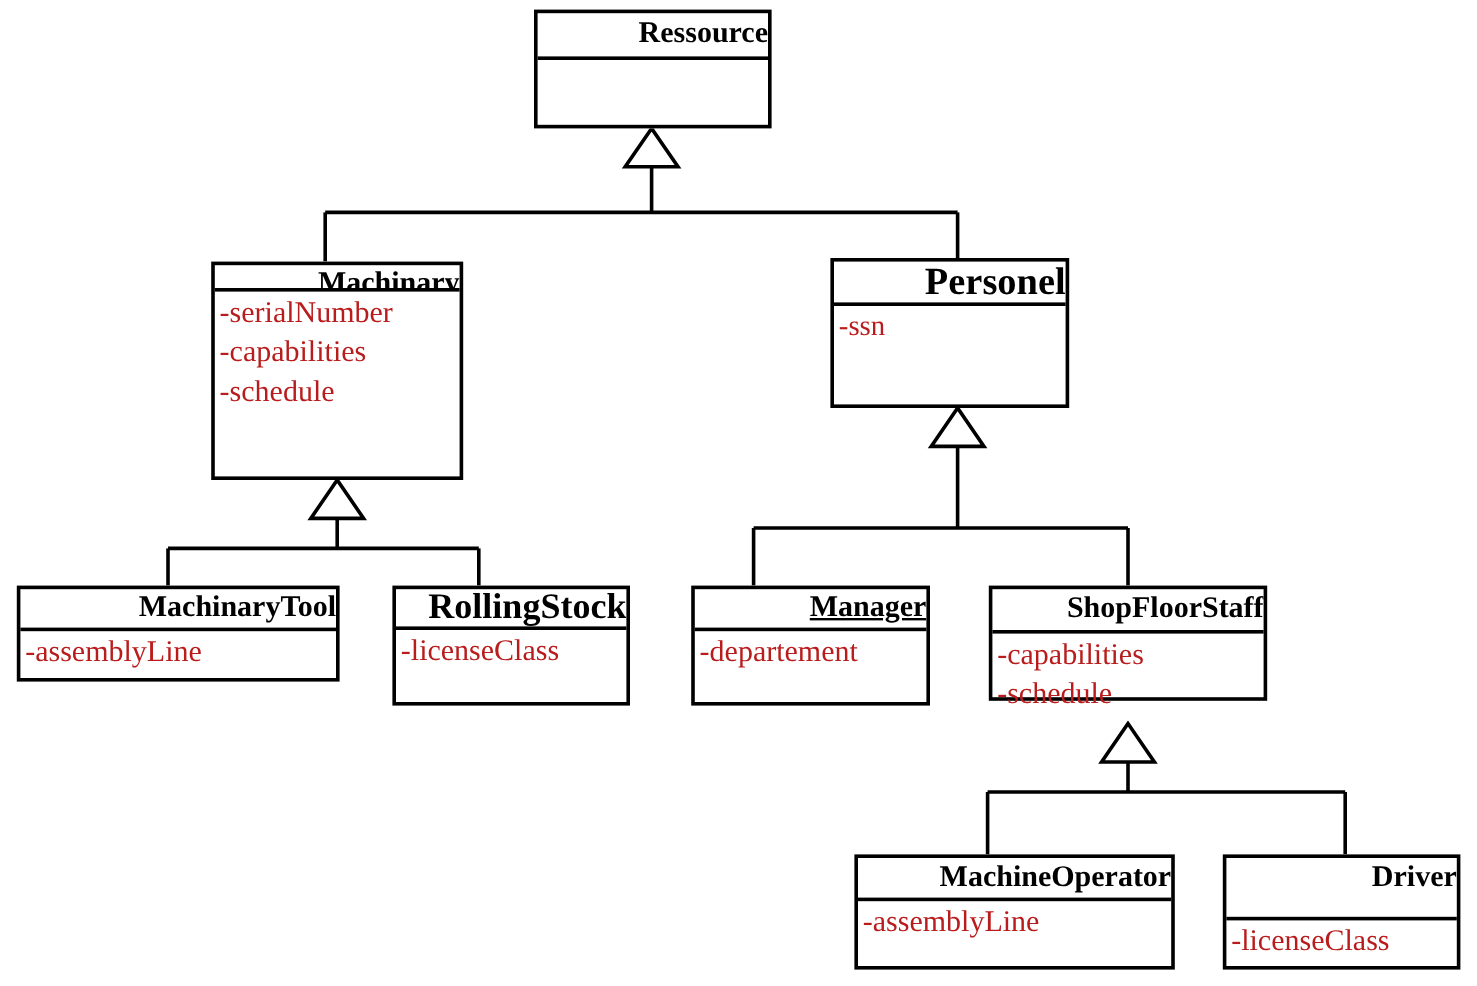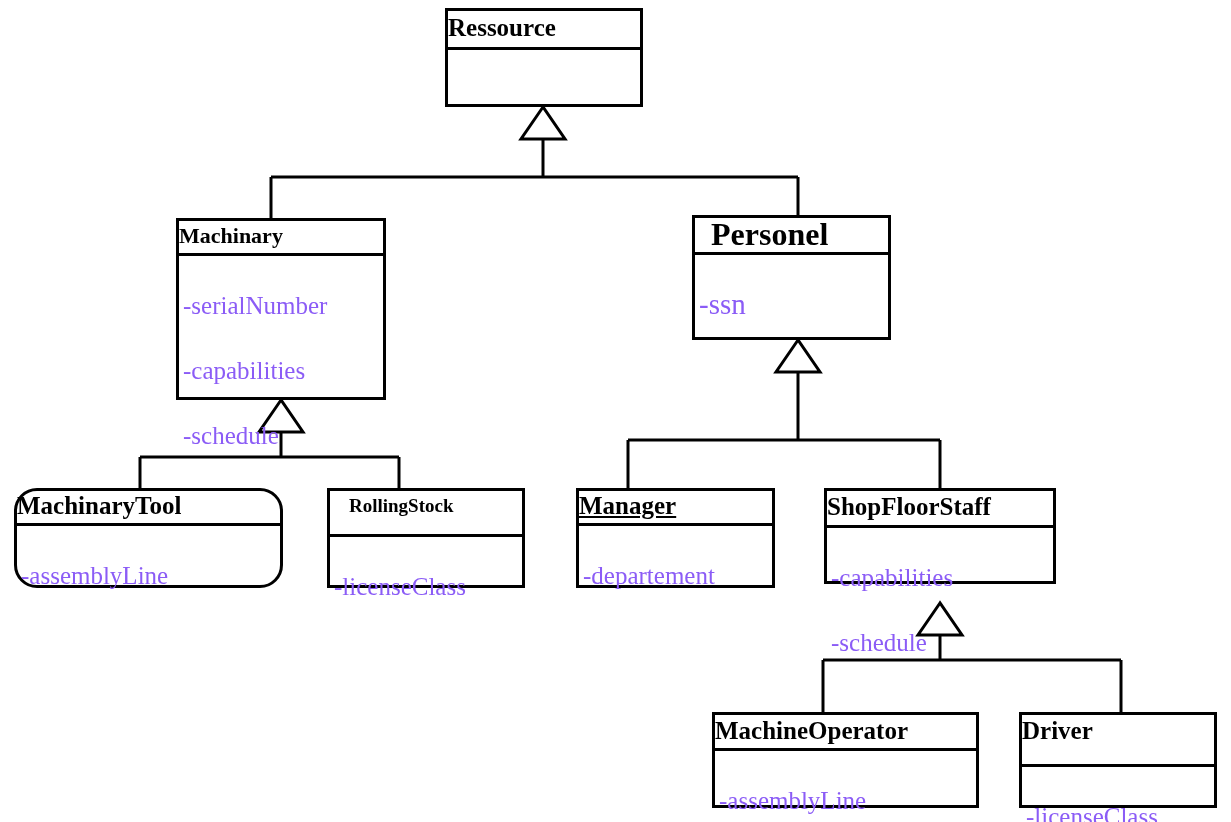--- a/index.html
+++ b/index.html
@@ -25,35 +25,34 @@
   .uml-class {
     position: absolute;
     box-sizing: border-box;
     border: 3px solid #000000;
     background: #ffffff;
     z-index: 2;
   }
   .uml-header {
     box-sizing: border-box;
     border-bottom: 3px solid #000000;
-    text-align: left;
+    text-align: right;
     font-weight: bold;
     color: #000000;
     white-space: nowrap;
     overflow: hidden;
   }
   .uml-attrs {
     box-sizing: border-box;
     padding: 1px 4px 0 4px;
     color: #000000;
   }
   .uml-attr {
     white-space: nowrap;
-    color: #8b5cf6;
-    margin-top: 32px;
+    color: #b91c1c;
   }
 </style>
 </head>
 <body>
 
 <div id="canvas">
   <svg id="edges" xmlns="http://www.w3.org/2000/svg" viewBox="0 0 1231 822">
       <polygon points="543,107 521,139 565,139" fill="#ffffff" stroke="#000000" stroke-width="3" stroke-linejoin="miter"></polygon>
       <line x1="543" y1="139" x2="543" y2="177" stroke="#000000" stroke-width="3"></line>
       <line x1="271" y1="177" x2="798" y2="177" stroke="#000000" stroke-width="3"></line>
@@ -74,41 +73,41 @@
       <line x1="823" y1="660" x2="1121" y2="660" stroke="#000000" stroke-width="3"></line>
       <line x1="823" y1="660" x2="823" y2="712" stroke="#000000" stroke-width="3"></line>
       <line x1="1121" y1="660" x2="1121" y2="712" stroke="#000000" stroke-width="3"></line>
     </svg>
   <div id="class-layer">
       <div class="uml-class" style="left: 445px; top: 8px; width: 198px; height: 99px;">
         <div class="uml-header" style="height: 39px; line-height: 34px; font-size: 25px;">Ressource</div>
         <div class="uml-attrs" style="font-size: 25px;"></div>
       </div>
       <div class="uml-class" style="left: 176px; top: 218px; width: 210px; height: 182px;">
-        <div class="uml-header" style="height: 35px; line-height: 30px; font-size: 22px;">Machinary</div>
+        <div class="uml-header" style="height: 22px; line-height: 30px; font-size: 25px;">Machinary</div>
         <div class="uml-attrs" style="font-size: 25px;">
           <div class="uml-attr" style="line-height: 33px;">-serialNumber</div>
           <div class="uml-attr" style="line-height: 33px;">-capabilities</div>
           <div class="uml-attr" style="line-height: 33px;">-schedule</div>
         </div>
       </div>
       <div class="uml-class" style="left: 692px; top: 215px; width: 199px; height: 125px;">
         <div class="uml-header" style="height: 37px; line-height: 32px; font-size: 32px; padding-left: 16px;">Personel</div>
-        <div class="uml-attrs" style="font-size: 29px;">
+        <div class="uml-attrs" style="font-size: 24px;">
           <div class="uml-attr" style="line-height: 33px;">-ssn</div>
         </div>
       </div>
-      <div class="uml-class" style="left: 14px; top: 488px; width: 269px; height: 100px; border-radius: 23px;">
+      <div class="uml-class" style="left: 14px; top: 488px; width: 269px; height: 80px;">
         <div class="uml-header" style="height: 35px; line-height: 30px; font-size: 25px;">MachinaryTool</div>
         <div class="uml-attrs" style="font-size: 25px;">
           <div class="uml-attr" style="line-height: 33px;">-assemblyLine</div>
         </div>
       </div>
       <div class="uml-class" style="left: 327px; top: 488px; width: 198px; height: 100px;">
-        <div class="uml-header" style="height: 46px; line-height: 30px; font-size: 19px; padding-left: 19px;">RollingStock</div>
+        <div class="uml-header" style="height: 34px; line-height: 30px; font-size: 30px; padding-left: 19px;">RollingStock</div>
         <div class="uml-attrs" style="font-size: 25px;">
           <div class="uml-attr" style="line-height: 33px;">-licenseClass</div>
         </div>
       </div>
       <div class="uml-class" style="left: 576px; top: 488px; width: 199px; height: 100px;">
         <div class="uml-header" style="height: 35px; line-height: 30px; font-size: 25px; text-decoration: underline;">Manager</div>
         <div class="uml-attrs" style="font-size: 25px;">
           <div class="uml-attr" style="line-height: 33px;">-departement</div>
         </div>
       </div>

